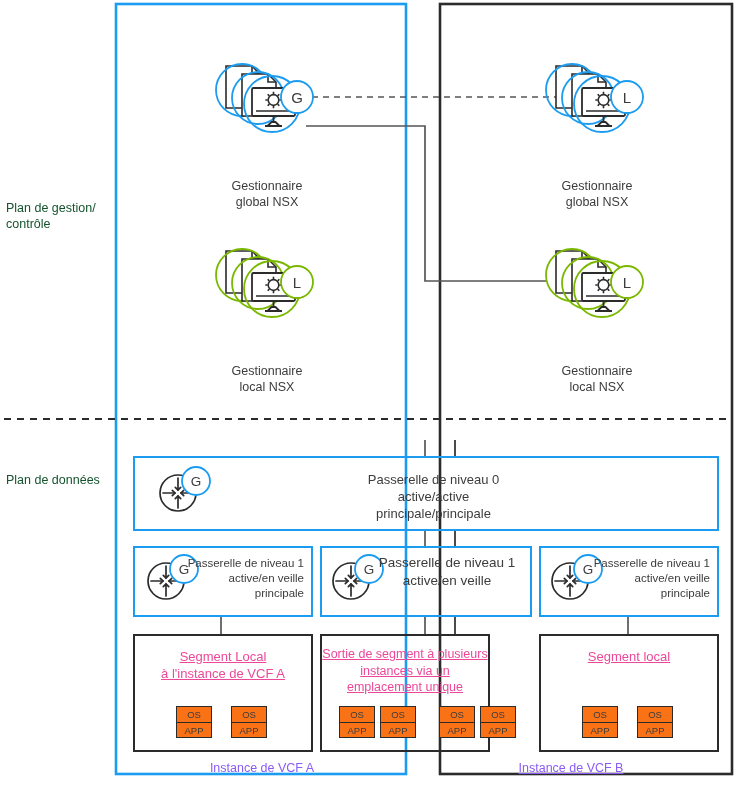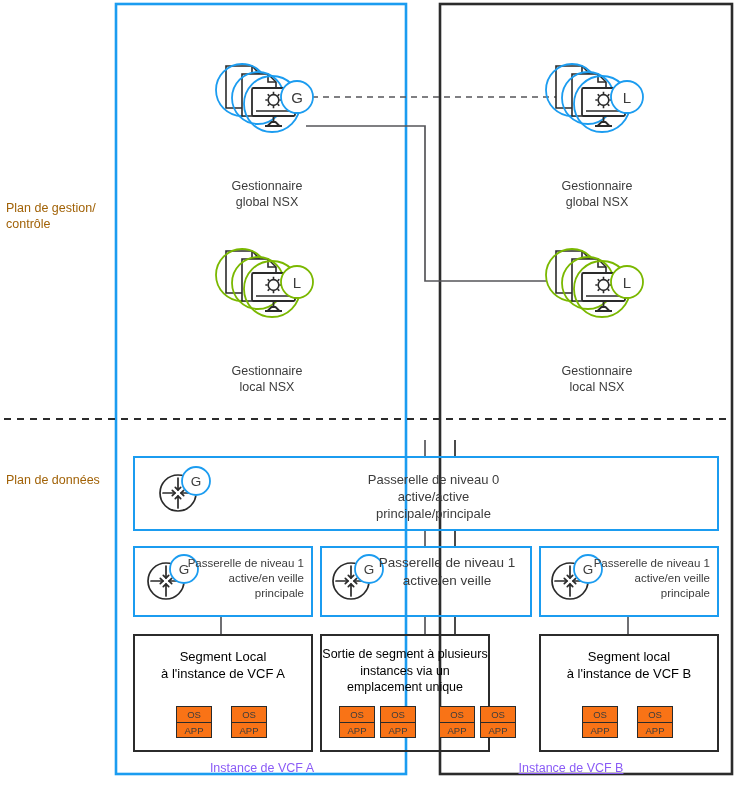--- a/index.html
+++ b/index.html
@@ -5,37 +5,37 @@
   html,body{margin:0;padding:0;background:#ffffff;}
   body{width:736px;height:788px;position:relative;overflow:hidden;
        font-family:"Liberation Sans","DejaVu Sans",sans-serif;color:#3c3c3c;}
   .layer{position:absolute;left:0;top:0;width:736px;height:788px;}
   svg.layer{pointer-events:none;}
   .abs{position:absolute;}
   .ctr{text-align:center;}
   .rt{text-align:right;}
 
   
-  .plane-label{font-size:12.5px;line-height:16px;color:#a16207;}
+  .plane-label{font-size:12.5px;line-height:16px;color:#14532d;}
 
   
   .mgr{position:absolute;width:130px;}
   .mgr-caption{margin-top:18px;font-size:12.5px;line-height:16px;text-align:center;color:#3c3c3c;}
 
   
   .box{position:absolute;box-sizing:border-box;background:transparent;}
   .box-blue{border:2px solid #1b9cf0;}
   .box-black{border:2px solid #2b2b2b;}
 
   .gw-text{position:absolute;font-size:12.5px;line-height:16px;color:#3c3c3c;}
   .t0-text{font-size:13px;line-height:17px;margin-left:15px;}
   .t1-text-big{font-size:13.5px;line-height:18px;}
   .t1-text-small{font-size:11.5px;line-height:15px;}
 
-  .seg-title{position:absolute;left:0;right:0;font-size:13px;line-height:17px;text-align:center;color:#000000;}
+  .seg-title{position:absolute;left:0;right:0;font-size:13px;line-height:17px;text-align:center;color:#ec4899;text-decoration:underline;}
   .seg-title-sm{font-size:12.5px;line-height:16.5px;}
 
   
   .vm{position:absolute;width:36px;height:32px;box-sizing:border-box;
       border:1.3px solid #2b2b2b;background:#f97316;}
   .vm div{height:15px;font-size:9.5px;line-height:15px;text-align:center;color:#3c3c3c;}
   .vm .os{border-bottom:1.3px solid #2b2b2b;}
 
   .inst-label{position:absolute;font-size:12.5px;line-height:16px;text-align:center;color:#8b5cf6;}
 </style>
@@ -277,21 +277,20 @@
     </div>
     <div class="vm" style="left:158px;top:70px;">
       <div class="os">OS</div>
       <div>APP</div>
     </div>
   </div>
 
   <div class="box box-black" style="left:539px;top:634px;width:180px;height:118px;">
     <div class="seg-title" style="top:12px;">
       <div>Segment local</div>
-      <div>à l'instance de VCF B</div>
     </div>
     <div class="vm" style="left:41px;top:70px;">
       <div class="os">OS</div>
       <div>APP</div>
     </div>
     <div class="vm" style="left:96px;top:70px;">
       <div class="os">OS</div>
       <div>APP</div>
     </div>
   </div>

